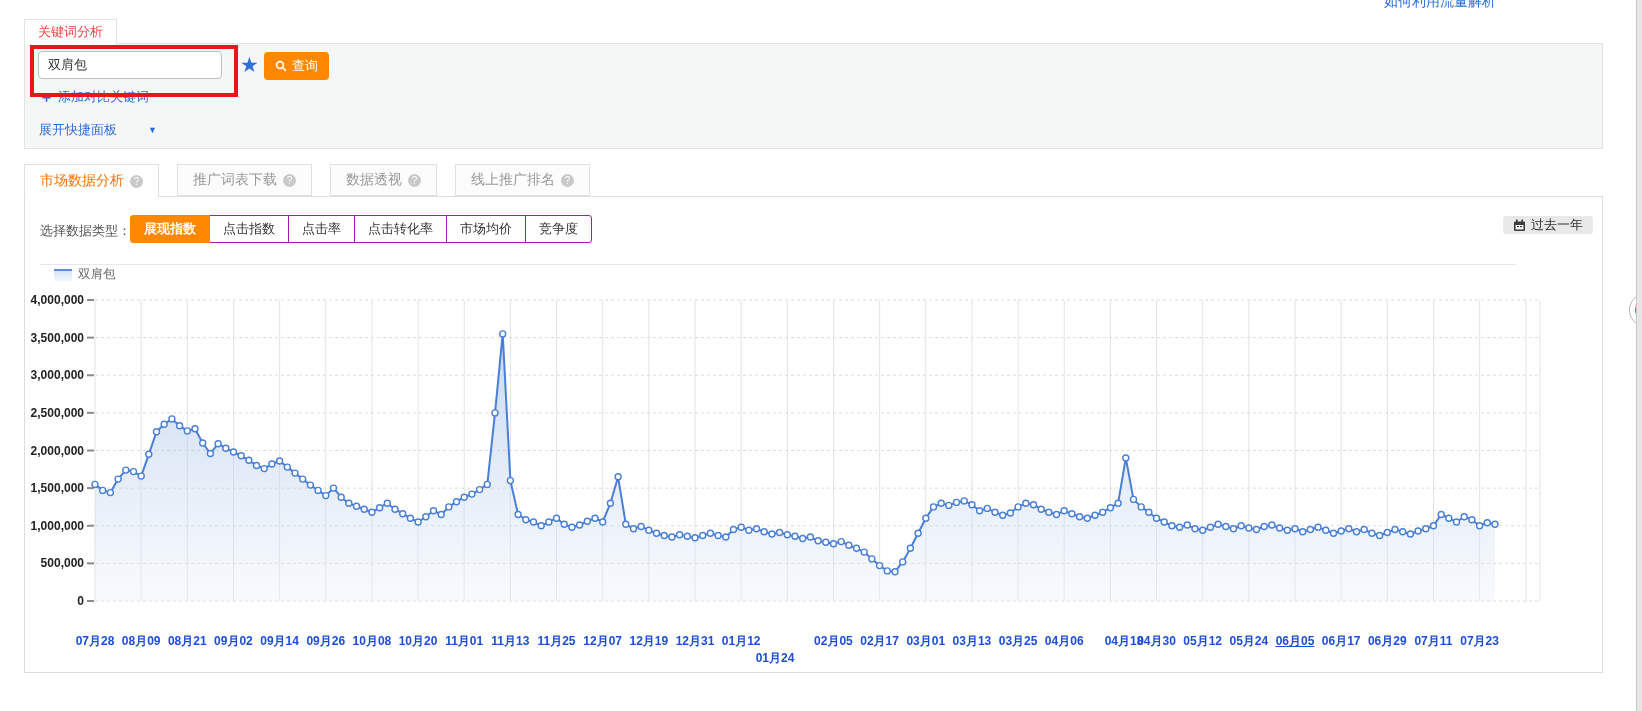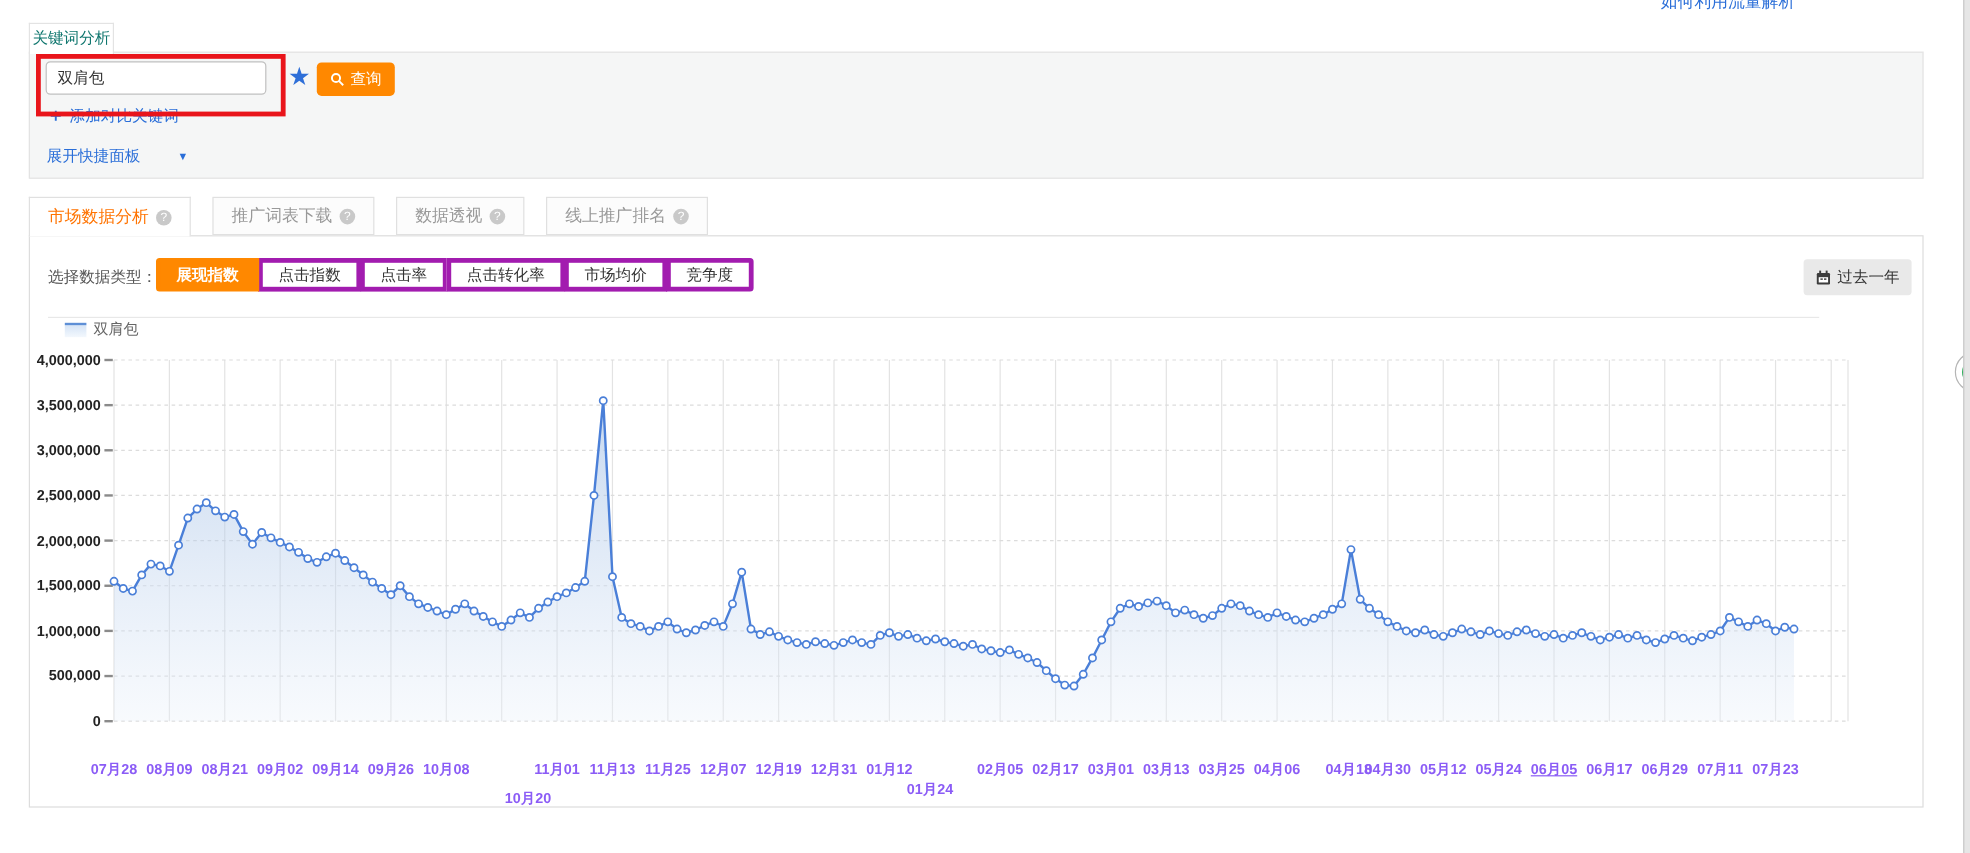--- a/index.html
+++ b/index.html
@@ -8,23 +8,23 @@
     background:#ffffff;font-family:"Liberation Sans",sans-serif;
     -webkit-font-smoothing:antialiased;
   }
   .abs{position:absolute;}
 
   
   .help-link{left:1384px;top:-7px;font-size:14px;color:#2a6ed8;cursor:pointer;z-index:5;}
 
   
   .kw-tab{
-    left:24px;top:19px;height:25px;line-height:24px;padding:0 2px;
+    left:24px;top:19px;height:25px;line-height:24px;padding:0 13px;
     background:#fff;border:1px solid #e3e3e3;border-bottom:none;
-    color:#0f766e;font-size:13px;z-index:3;
+    color:#ef4444;font-size:13px;z-index:3;
   }
   .kw-panel{
     left:24px;top:43px;width:1579px;height:106px;
     background:#f5f6f6;border:1px solid #e3e3e3;box-sizing:border-box;z-index:1;
   }
   .red-annotation{
     left:30px;top:45px;width:200px;height:44px;
     border:4px solid #e9151b;z-index:6;pointer-events:none;
   }
   .kw-input{
@@ -61,47 +61,47 @@
 
   
   .main-panel{
     left:24px;top:196px;width:1579px;height:477px;background:#fff;
     border:1px solid #dddddd;box-sizing:border-box;z-index:1;
   }
   .type-label{left:40px;top:222px;font-size:13px;color:#555;z-index:2;}
   .type-group{left:130px;top:215px;display:flex;z-index:2;}
   .type-btn{
     height:28px;box-sizing:border-box;padding:0 13px;display:flex;align-items:center;
-    font-size:13px;color:#333;background:#fff;border:4px solid #a21caf;margin-left:-1px;cursor:pointer;
+    font-size:13px;color:#333;background:#fff;border:1px solid #a21caf;margin-left:-1px;cursor:pointer;
   }
   .type-btn:first-child{border-radius:3px 0 0 3px;margin-left:0;}
   .type-btn:last-child{border-radius:0 3px 3px 0;}
   .type-btn.selected{background:#ff8800;border-color:#ff8800;color:#fff;font-weight:bold;z-index:1;}
   .date-btn{
-    left:1503px;top:216px;height:30px;padding:4px 10px;border-radius:3px;background:#e9e9e9;
+    left:1503px;top:216px;height:18px;padding:4px 10px;border-radius:3px;background:#e9e9e9;
     display:flex;align-items:center;gap:5px;font-size:13px;color:#333;z-index:2;cursor:pointer;border:none;
   }
   .tool-divider{left:40px;top:264px;width:1476px;height:1px;background:#e8e8e8;z-index:2;}
 
   .legend{left:54px;top:266px;display:flex;align-items:center;gap:6px;z-index:2;cursor:pointer;}
   .legend-swatch{
     width:18px;height:10px;border-top:2px solid #5e8fd6;
     background:linear-gradient(#d6e4f6,#f3f8fd);
   }
   .legend-label{font-size:12.5px;color:#666;}
 
   
   #chart-svg{left:0;top:0;z-index:1;pointer-events:none;}
   .ylab{
     position:absolute;left:4px;width:80px;text-align:right;
     font-size:12px;font-weight:bold;color:#222;z-index:2;
   }
   .xlab{
     position:absolute;width:66px;top:633px;text-align:center;
-    font-size:12px;font-weight:bold;color:#8b5cf6;z-index:2;
+    font-size:12px;font-weight:bold;color:#1d4ed8;z-index:2;
   }
 
   
   .scroll-strip{left:1636px;top:0;width:6px;height:711px;background:#e6e6e6;border-left:1px solid #c8c8c8;z-index:7;}
   .float-widget{
     left:1629px;top:293px;width:34px;height:34px;border-radius:50%;
     background:#fff;border:1px solid #b5b5b5;z-index:6;box-sizing:border-box;
     display:flex;align-items:center;justify-content:center;cursor:pointer;
   }
   .float-widget .inner{width:22px;height:22px;border-radius:50%;background:#2fae5c;}
@@ -434,21 +434,21 @@
     <div class="ylab" style="top: 368.25px;">3,000,000</div>
     <div class="ylab" style="top: 330.625px;">3,500,000</div>
     <div class="ylab" style="top: 293px;">4,000,000</div>
     <div class="xlab" style="left: 62px;">07月28</div>
     <div class="xlab" style="left: 108.154px;">08月09</div>
     <div class="xlab" style="left: 154.308px;">08月21</div>
     <div class="xlab" style="left: 200.462px;">09月02</div>
     <div class="xlab" style="left: 246.615px;">09月14</div>
     <div class="xlab" style="left: 292.769px;">09月26</div>
     <div class="xlab" style="left: 338.923px;">10月08</div>
-    <div class="xlab" style="left: 407px; margin-top: 24px;">10月20</div>
+    <div class="xlab" style="left: 385px;">10月20</div>
     <div class="xlab" style="left: 431.231px;">11月01</div>
     <div class="xlab" style="left: 477.385px;">11月13</div>
     <div class="xlab" style="left: 523.538px;">11月25</div>
     <div class="xlab" style="left: 569.692px;">12月07</div>
     <div class="xlab" style="left: 615.846px;">12月19</div>
     <div class="xlab" style="left: 662px;">12月31</div>
     <div class="xlab" style="left: 708.154px;">01月12</div>
     <div class="xlab" style="left: 742px; margin-top: 17px;">01月24</div>
     <div class="xlab" style="left: 800.462px;">02月05</div>
     <div class="xlab" style="left: 846.615px;">02月17</div>

